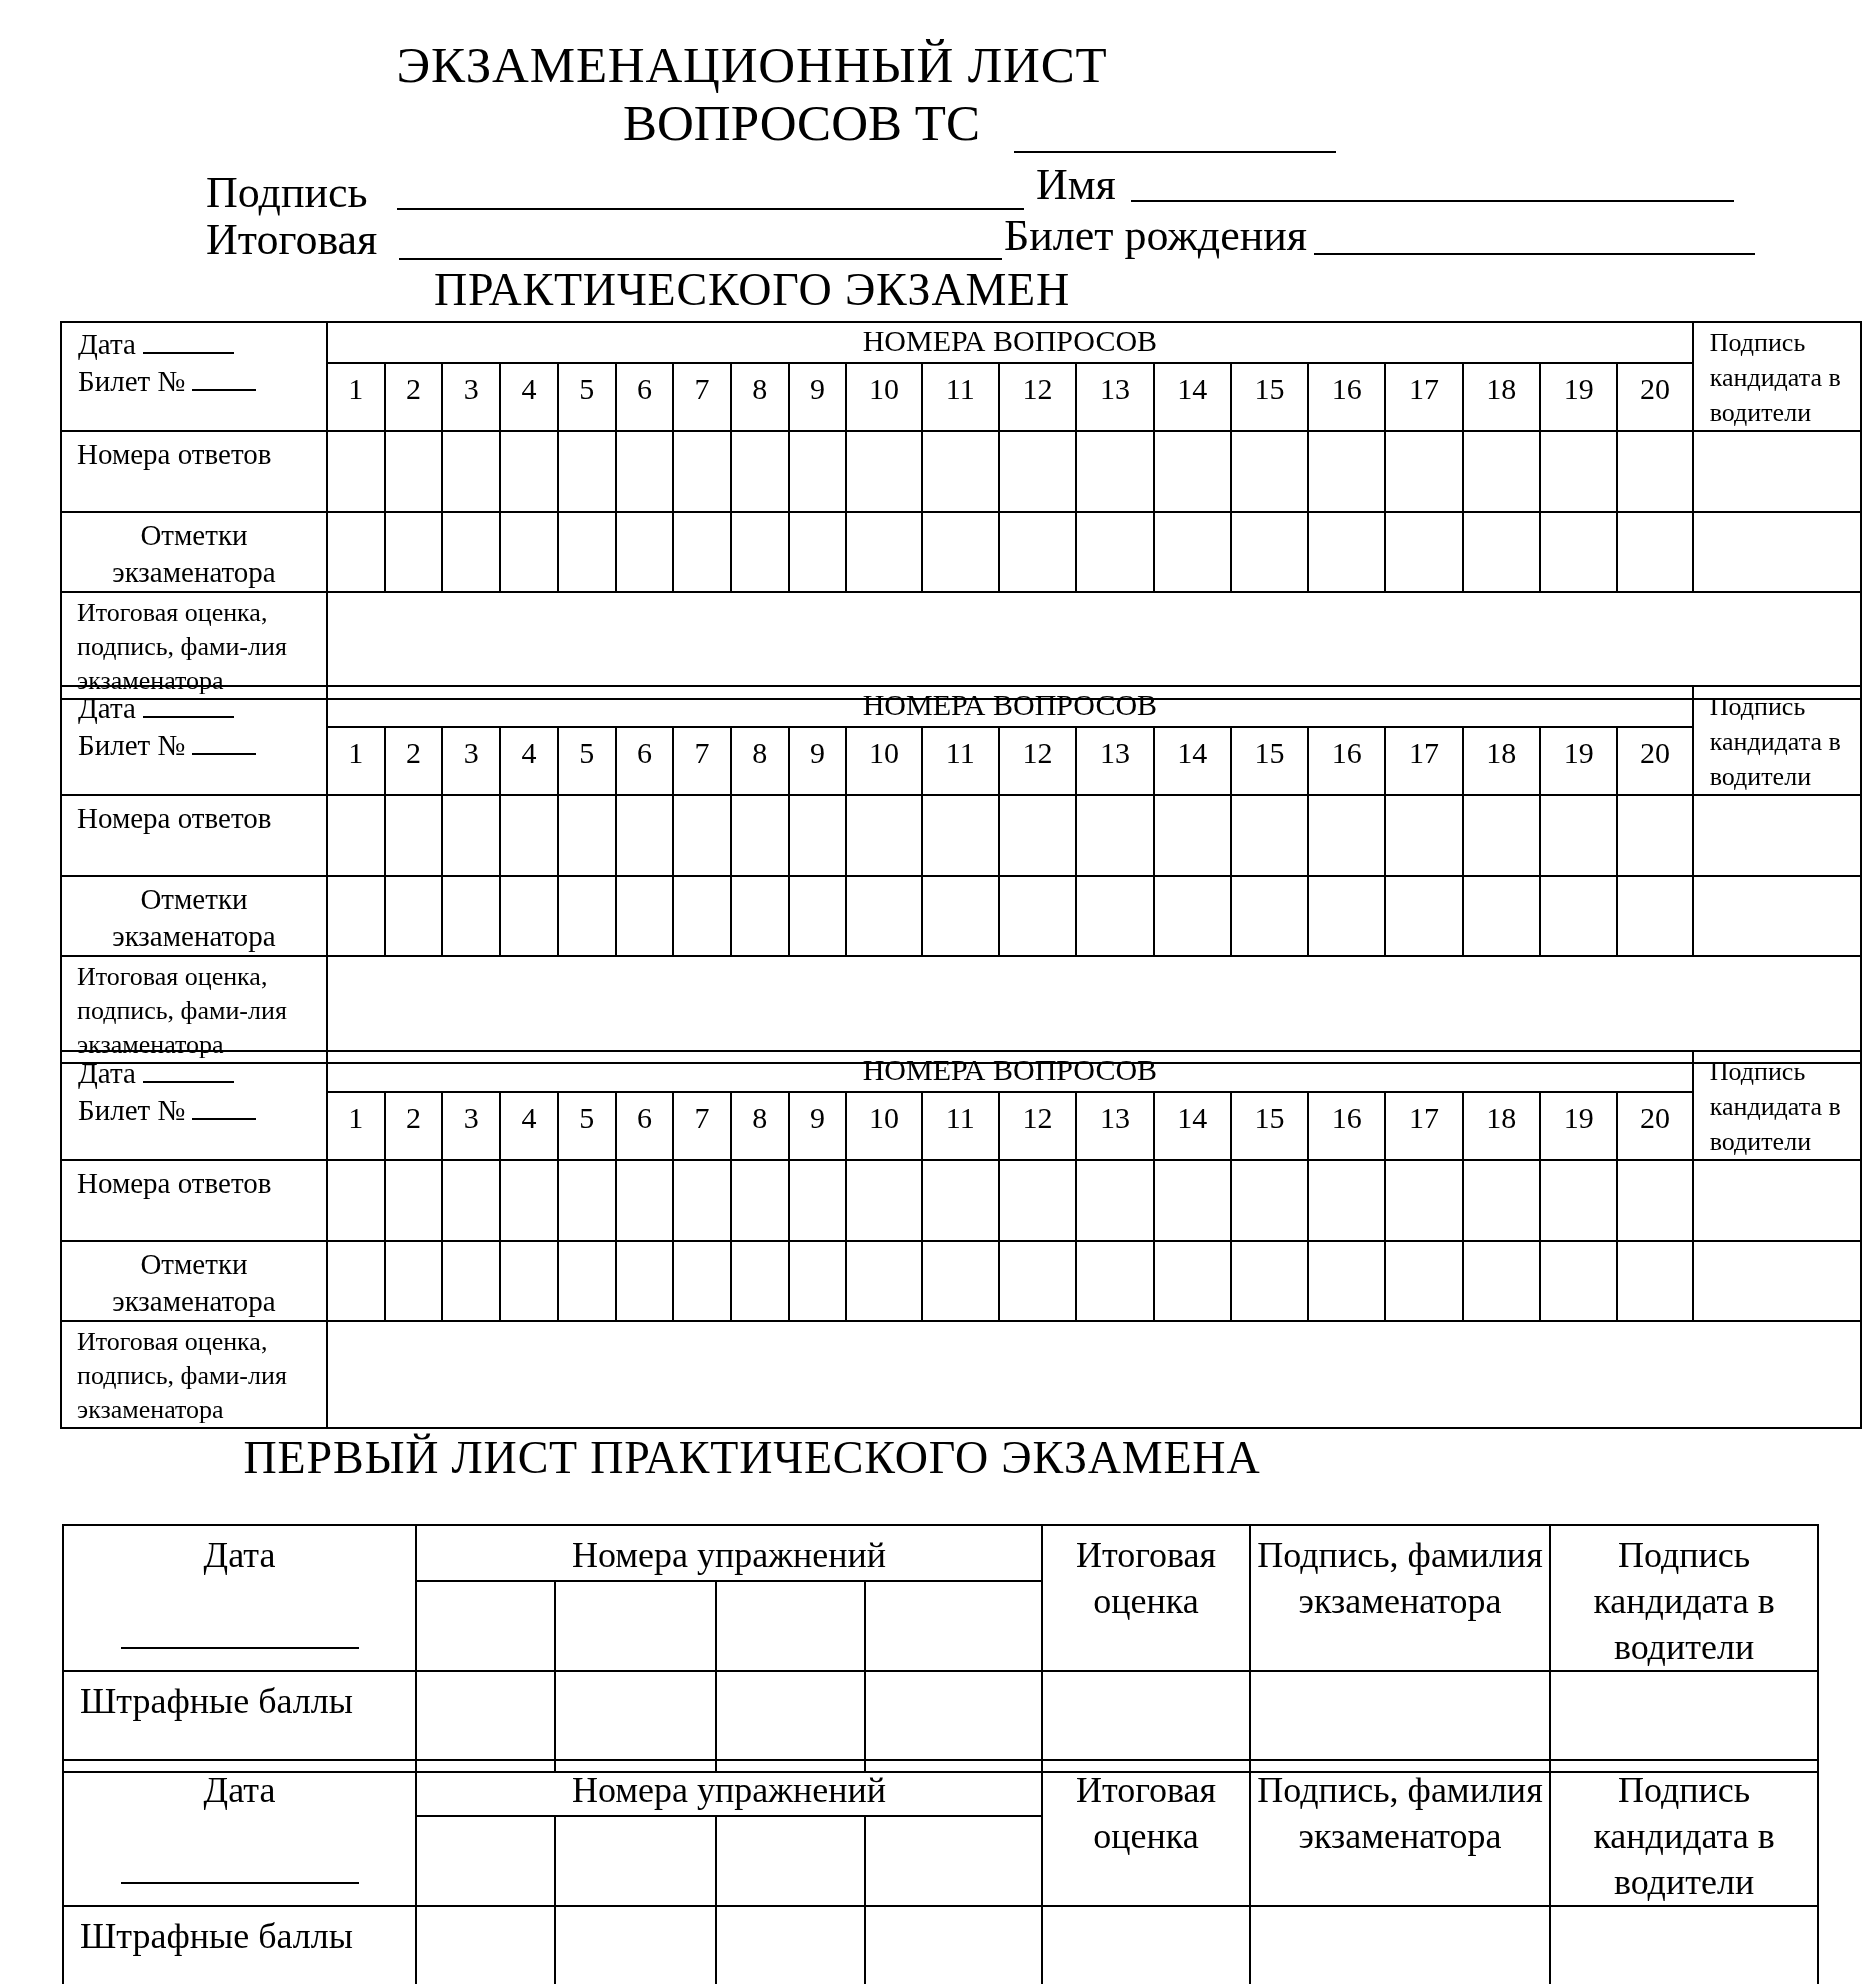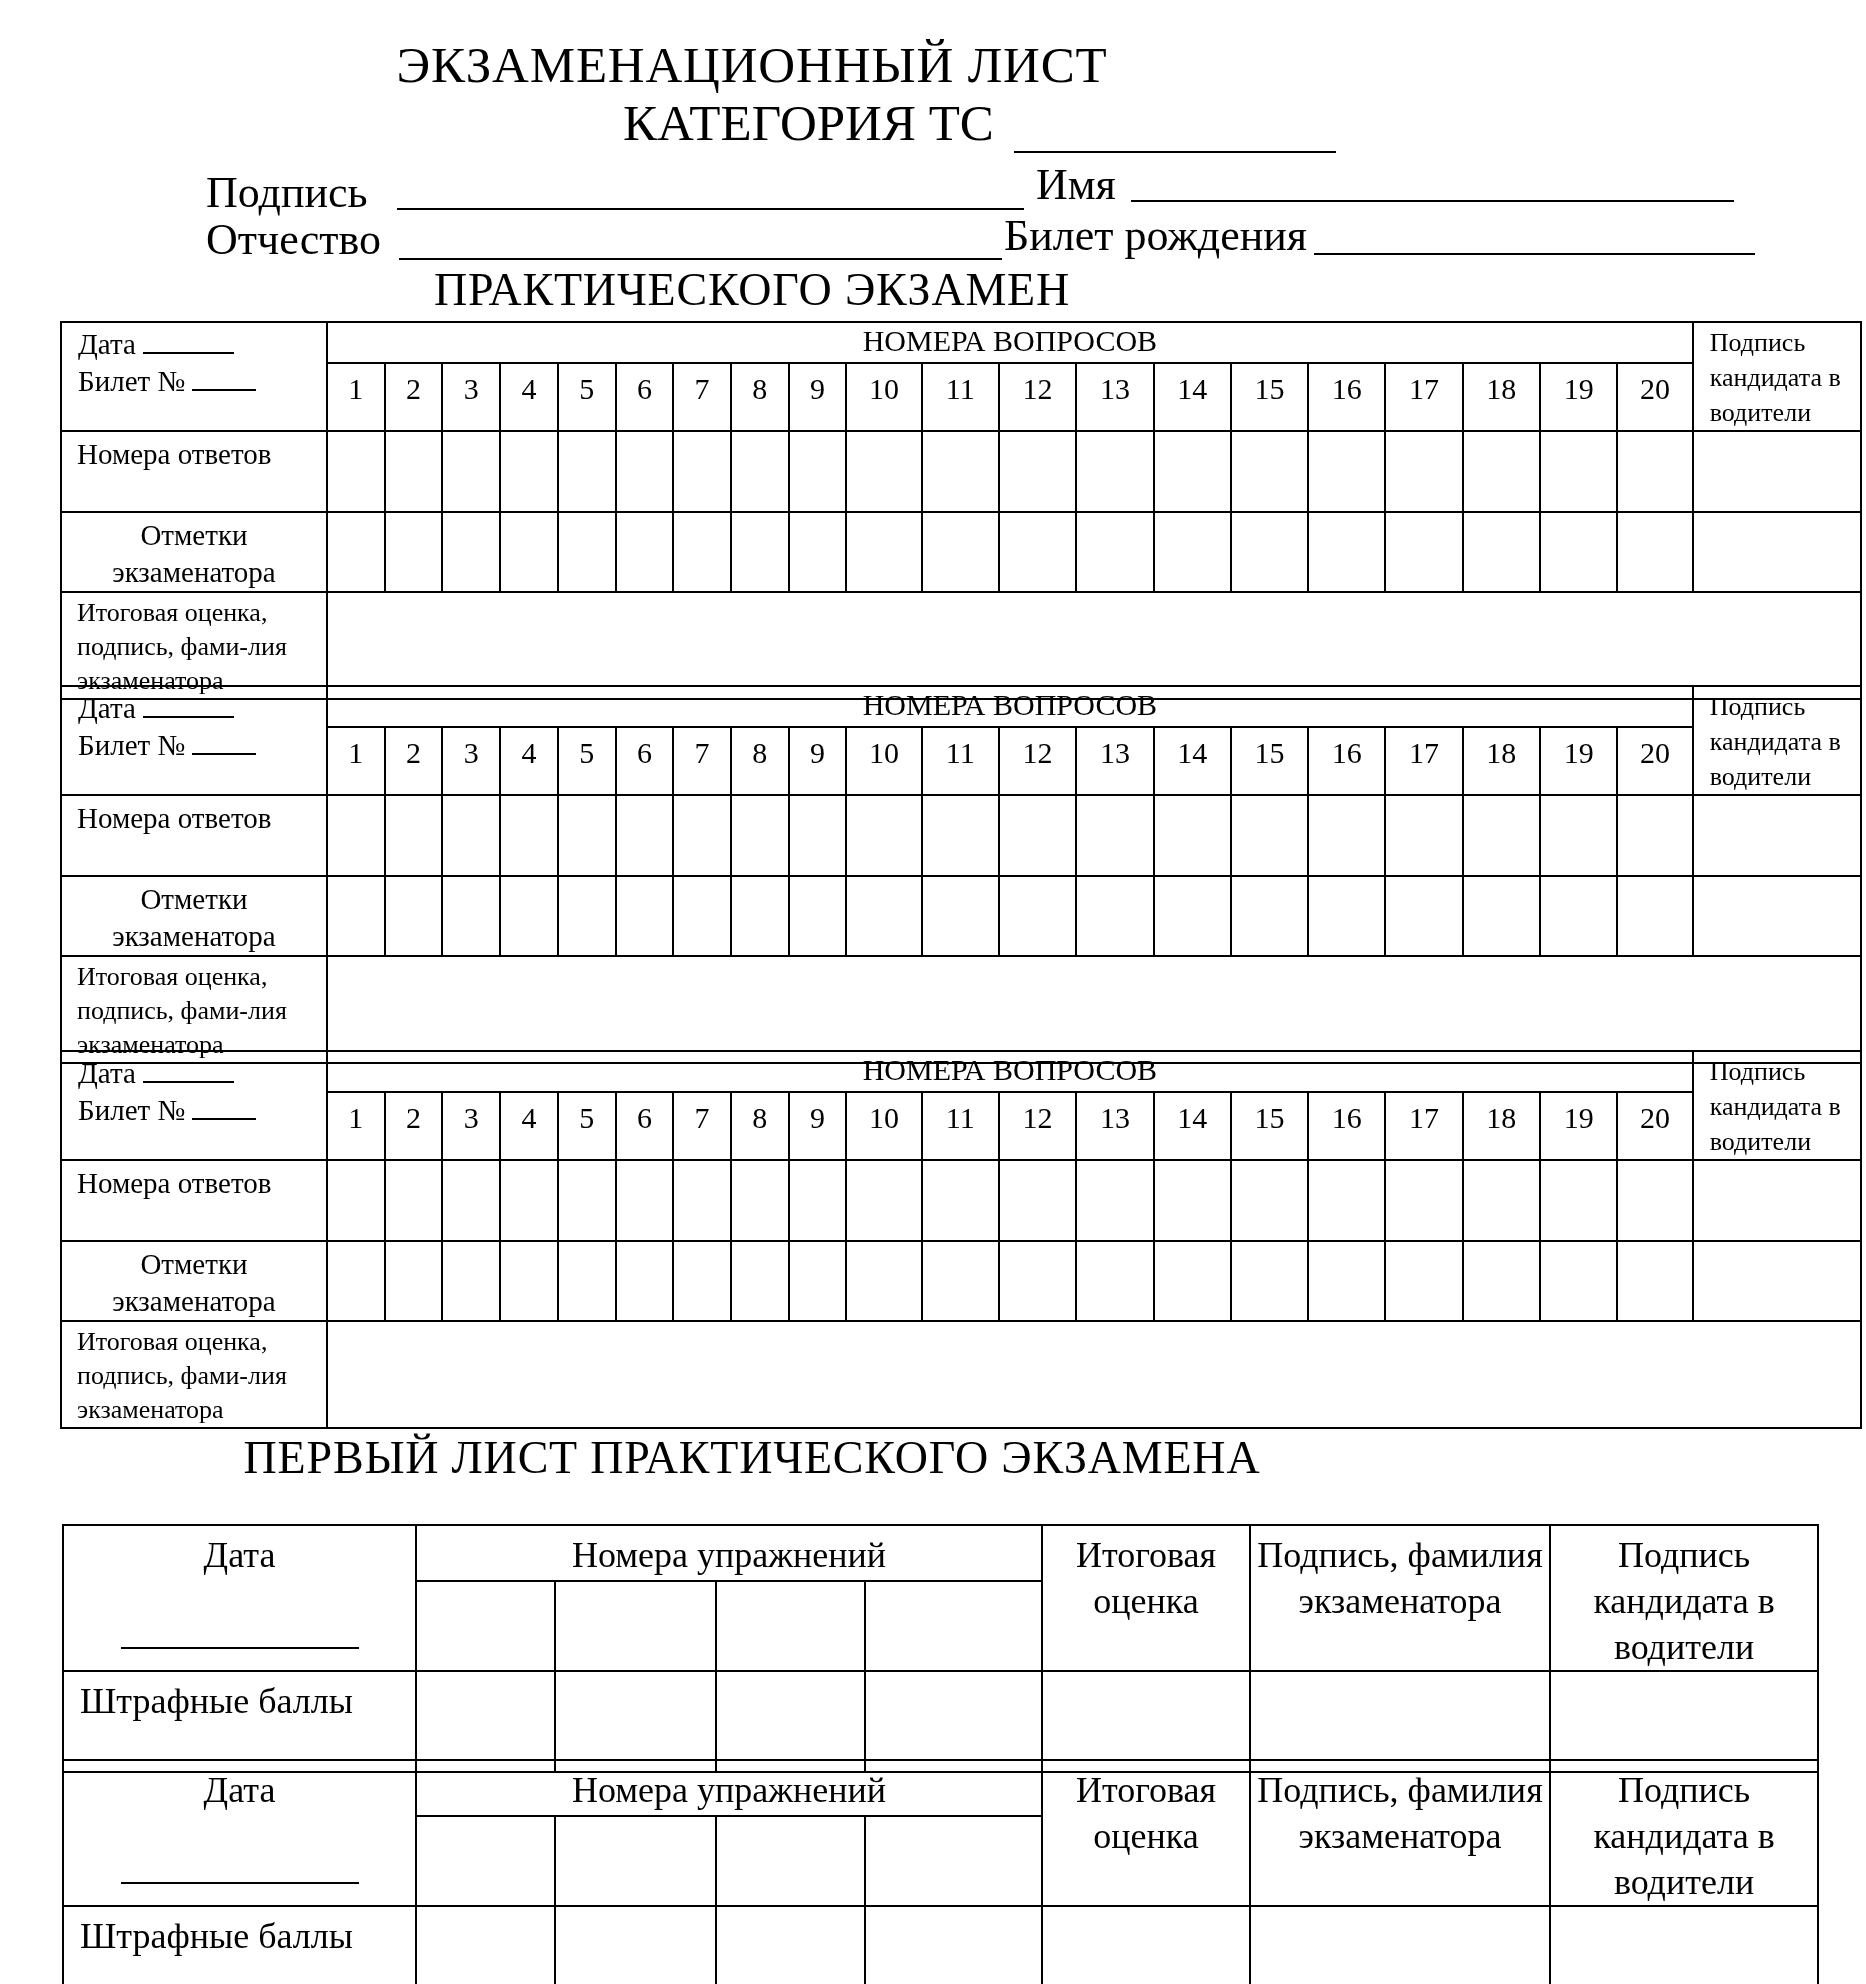--- a/index.html
+++ b/index.html
@@ -19,30 +19,30 @@
   .leftlbl.center { text-align:center; padding-left:0; }
   .prac td { border-width:2.8px; }
   .prac .p-hdr { font-size:36px; line-height:46px; text-align:center; vertical-align:top; padding-top:5.6px; }
   .prac .p-left { font-size:36px; line-height:46px; padding:6.4px 0 0 16px; vertical-align:top; }
 </style>
 </head>
 <body>
 
 <div class="abs title" style="top:40px;">ЭКЗАМЕНАЦИОННЫЙ ЛИСТ</div>
 <div class="abs" style="left:623px; top:98px; font-size:51px; line-height:1;">
-  <span>КАТЕГОРИЯ ТС</span>
+  <span>ВОПРОСОВ ТС</span>
 </div>
 <div class="abs uline" style="left:1014px; top:151px; width:322px;"></div>
 
 <div class="abs field-label" style="left:206px; top:171px;">Подпись</div>
 <div class="abs uline" style="left:397px; top:208px; width:627px;"></div>
 <div class="abs field-label" style="left:1036px; top:163px;">Имя</div>
 <div class="abs uline" style="left:1131px; top:200px; width:603px;"></div>
 
-<div class="abs field-label" style="left:206px; top:218px;">Отчество</div>
+<div class="abs field-label" style="left:206px; top:218px;">Итоговая</div>
 <div class="abs uline" style="left:399px; top:258px; width:603px;"></div>
 <div class="abs field-label" style="left:1004px; top:214px;">Билет рождения</div>
 <div class="abs uline" style="left:1314px; top:253px; width:441px;"></div>
 
 <div class="abs title" style="top:267px; font-size:46px;">ПРАКТИЧЕСКОГО ЭКЗАМЕН</div>
 
 <div id="theory-container">
     <table style="left: 60px; top: 321px; width: 1802px;">
       <colgroup>
         <col style="width:258px">

